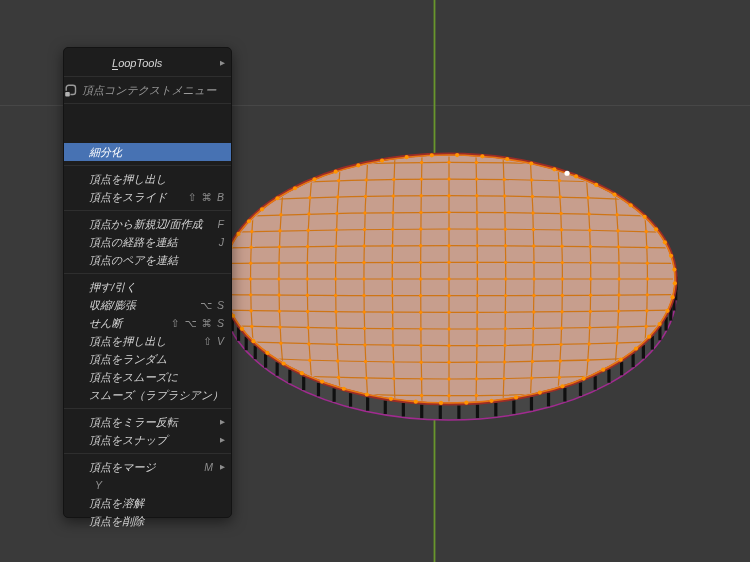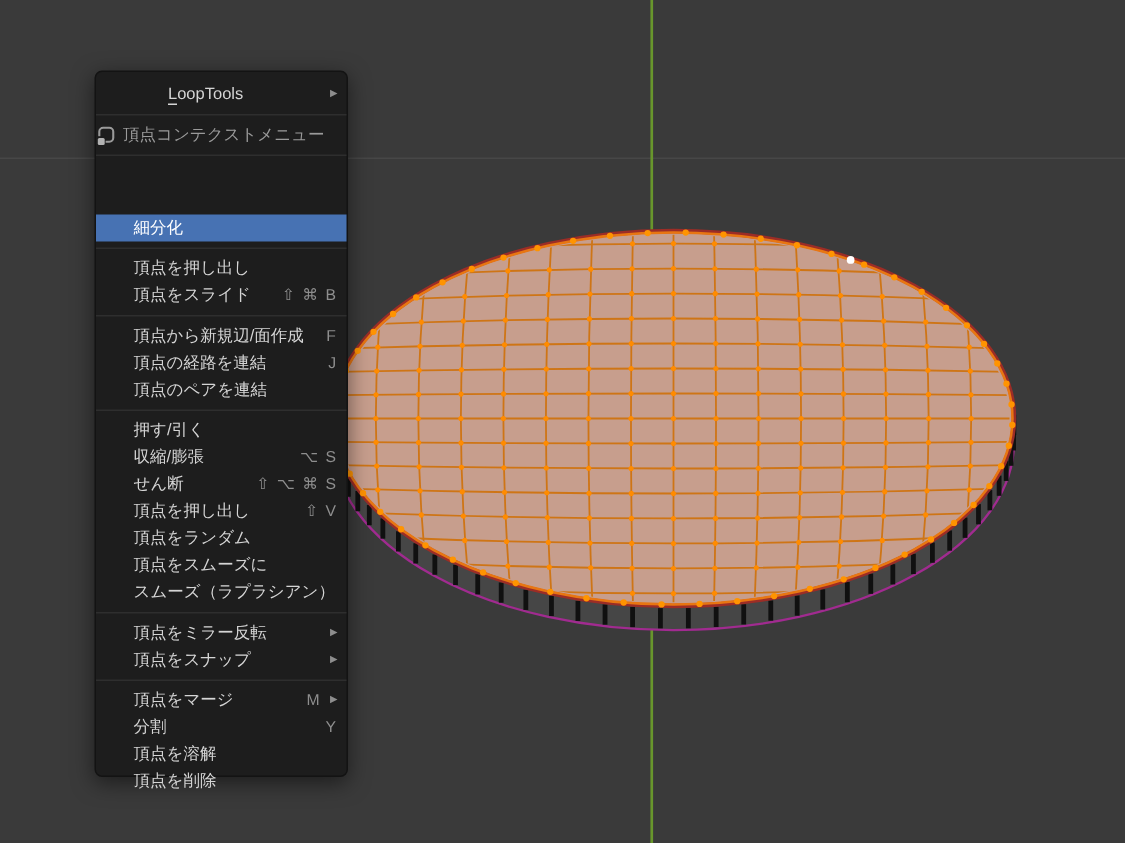--- a/index.html
+++ b/index.html
@@ -1,17 +1,17 @@
 <!DOCTYPE html>
 <html style="--menu-bg: #1d1d1d; --menu-border: #131313; --item-text: #d5d5d5; --header-text: #9a9a9a; --shortcut-text: #8e8e8e; --highlight-bg: #4772b3; --highlight-text: #ffffff; --separator: #2e2e2e;"><head>
 <meta charset="utf-8">
 <style>
   html,body{margin:0;padding:0;background:#3a3a3a;}
   body{width:750px;height:562px;overflow:hidden;font-family:"Liberation Sans","DejaVu Sans",sans-serif;}
-  #stage{position:relative;width:686px;height:562px;}
+  #stage{position:relative;width:686px;height:562px;font-style:italic;}
   #scene-svg{position:absolute;left:0;top:0;}
   
   #context-menu{
     position:absolute;
     box-sizing:border-box;
     border-radius:5px;
     padding:6px 0;
     background:var(--menu-bg,#1d1d1d);
     border:1px solid var(--menu-border,#131313);
     box-shadow:0 4px 14px rgba(0,0,0,0.5);
@@ -487,21 +487,20 @@
       </div>
       <div class="menu-separator">
         <div class="line"></div>
       </div>
       <div class="menu-row">
         <span class="label">頂点をマージ</span>
         <span class="shortcut">M</span>
         <span class="submenu-arrow">▶</span>
       </div>
       <div class="menu-row">
-        <span class="label">分割</span>
         <span class="shortcut">Y</span>
       </div>
       <div class="menu-row">
         <span class="label">頂点を溶解</span>
       </div>
       <div class="menu-row">
         <span class="label">頂点を削除</span>
       </div>
     </div>
 </div>

